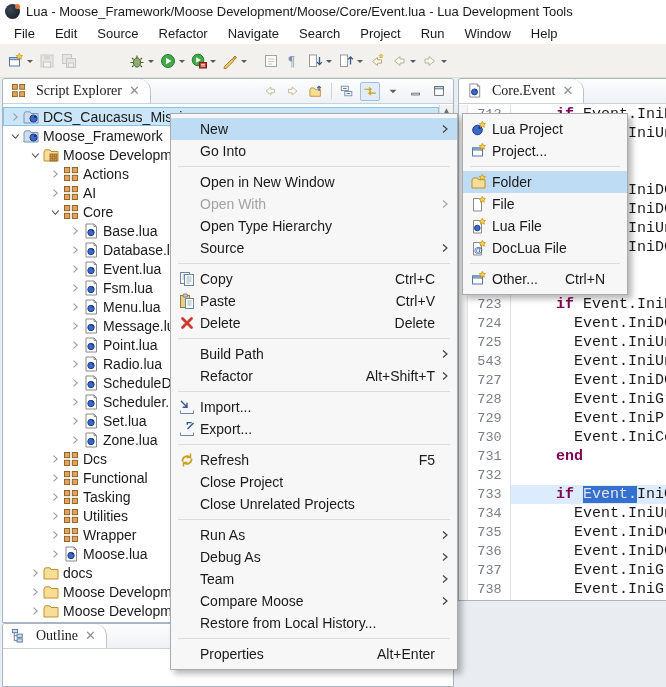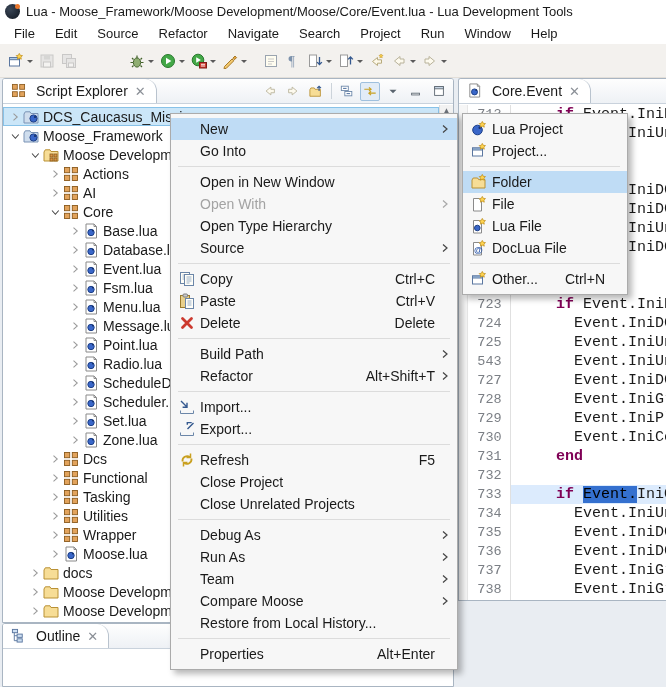--- a/index.html
+++ b/index.html
@@ -20,21 +20,21 @@
   .caret { width:0; height:0; border:3.5px solid transparent; border-top-color:#5a5a5a; margin:4px 1px 0 2px; }
   .tgap { flex:none; }
 
   
   .workbench { position:absolute; top:78px; left:0; right:0; bottom:0; background:#e9edf2; }
   .view { position:absolute; background:#fff; border:1px solid #a9b5c2; border-radius:3px 3px 0 0; overflow:hidden; }
   #script-explorer-view { left:2px; top:0; width:452px; height:545px; }
   #outline-view  { left:2px; top:545px; width:452px; height:64px; border-radius:3px 3px 0 0; }
   #editor-view   { left:458px; top:0; width:208px; height:523px; border-radius:3px 0 0 0; border-right:none; }
 
-  .vheader { height:25px; background:linear-gradient(#fefefe,#eef1f5); border-bottom:1px solid #c9d2dc; display:flex; align-items:stretch; }
+  .vheader { height:25px; background:linear-gradient(#fefefe,#eef1f5); border-bottom:1px solid #c9d2dc; display:flex; align-items:stretch;font-family:Liberation Serif, serif; }
   .tab { display:flex; align-items:center; gap:5px; padding:0 10px 0 7px; background:#fff; border-right:1px solid #b9c3ce; border-radius:2px 12px 0 0; font-size:14px; white-space:nowrap; }
   .tab .close { color:#7e8market: none; }
   .close { color:#8a8f96; font-size:13px; padding-left:2px; }
   .vtools { margin-left:auto; display:flex; align-items:center; gap:3px; padding-right:4px; }
   .vbtn { width:20px; height:19px; display:flex; align-items:center; justify-content:center; border-radius:2px; }
   .vbtn.toggled { background:#e2ecf7; border:1px solid #9fc0de; }
   .vsep { width:1px; height:16px; background:#ccd3da; margin:0 2px; }
 
   
   .tree { position:absolute; top:26px; left:0; right:14px; bottom:0; font-size:14px; overflow:hidden; }
@@ -47,21 +47,21 @@
 
   
   .ebody { position:absolute; top:26px; left:0; right:0; bottom:0; font-family:"Liberation Mono", monospace; font-size:15px; }
   .eruler { position:absolute; left:0; top:0; bottom:0; width:9px; background:#f6f6f6; border-right:1px solid #e6e6e6; }
   .elines { position:absolute; left:10px; top:0; right:0; bottom:0; overflow:hidden; }
   .cl { display:flex; height:19px; line-height:19px; }
   .ln { width:42px; flex:none; text-align:center; color:#7b7f85; font-size:13.5px; background:#fff; border-right:1px solid #e0e0e0; }
   .ct { flex:1; white-space:pre; padding-left:9px; overflow:hidden; }
   .cl.cur .ct { background:#dcebfd; }
   .kw { color:#7f0055; font-weight:bold; }
-  .stok { background:#3470cf; color:#000000; }
+  .stok { background:#3470cf; color:#e5e5e5; }
 
   
   .popup { position:absolute; background:#f7f7f7; border:1px solid #ababab; box-shadow:4px 4px 6px rgba(0,0,0,.28); padding:4px 0; font-size:14px; }
   #context-menu { left:170px; top:113px; width:288px; z-index:20; }
   #new-submenu  { left:462px; top:113px; width:166px; z-index:21; }
   .mi { height:22px; display:flex; align-items:center; padding:0 22px 0 2px; position:relative; }
   .mi .ic { width:27px; flex:none; display:flex; align-items:center; justify-content:center; }
   .mi .acc { margin-left:auto; padding-left:18px; }
   .mi .subarrow { position:absolute; right:7px; top:6px; }
   .mi.hl { background:#bfdcf5; }
@@ -1036,38 +1036,38 @@
       <span class="ic"></span>
       <span class="lbl">Close Project</span>
     </div>
     <div class="mi">
       <span class="ic"></span>
       <span class="lbl">Close Unrelated Projects</span>
     </div>
     <div class="msep"></div>
     <div class="mi">
       <span class="ic"></span>
+      <span class="lbl">Run As</span>
+      <span class="subarrow">
+        <svg width="10" height="10" viewBox="0 0 10 10">
+          <path d="M3 1.5l4 3.5-4 3.5" fill="none" stroke="#444" stroke-width="1.2"></path>
+        </svg>
+      </span>
+    </div>
+    <div class="mi">
+      <span class="ic"></span>
       <span class="lbl">Debug As</span>
       <span class="subarrow">
         <svg width="10" height="10" viewBox="0 0 10 10">
           <path d="M3 1.5l4 3.5-4 3.5" fill="none" stroke="#444" stroke-width="1.2"></path>
         </svg>
       </span>
     </div>
     <div class="mi">
       <span class="ic"></span>
-      <span class="lbl">Run As</span>
-      <span class="subarrow">
-        <svg width="10" height="10" viewBox="0 0 10 10">
-          <path d="M3 1.5l4 3.5-4 3.5" fill="none" stroke="#444" stroke-width="1.2"></path>
-        </svg>
-      </span>
-    </div>
-    <div class="mi">
-      <span class="ic"></span>
       <span class="lbl">Team</span>
       <span class="subarrow">
         <svg width="10" height="10" viewBox="0 0 10 10">
           <path d="M3 1.5l4 3.5-4 3.5" fill="none" stroke="#444" stroke-width="1.2"></path>
         </svg>
       </span>
     </div>
     <div class="mi">
       <span class="ic"></span>
       <span class="lbl">Compare Moose</span>

